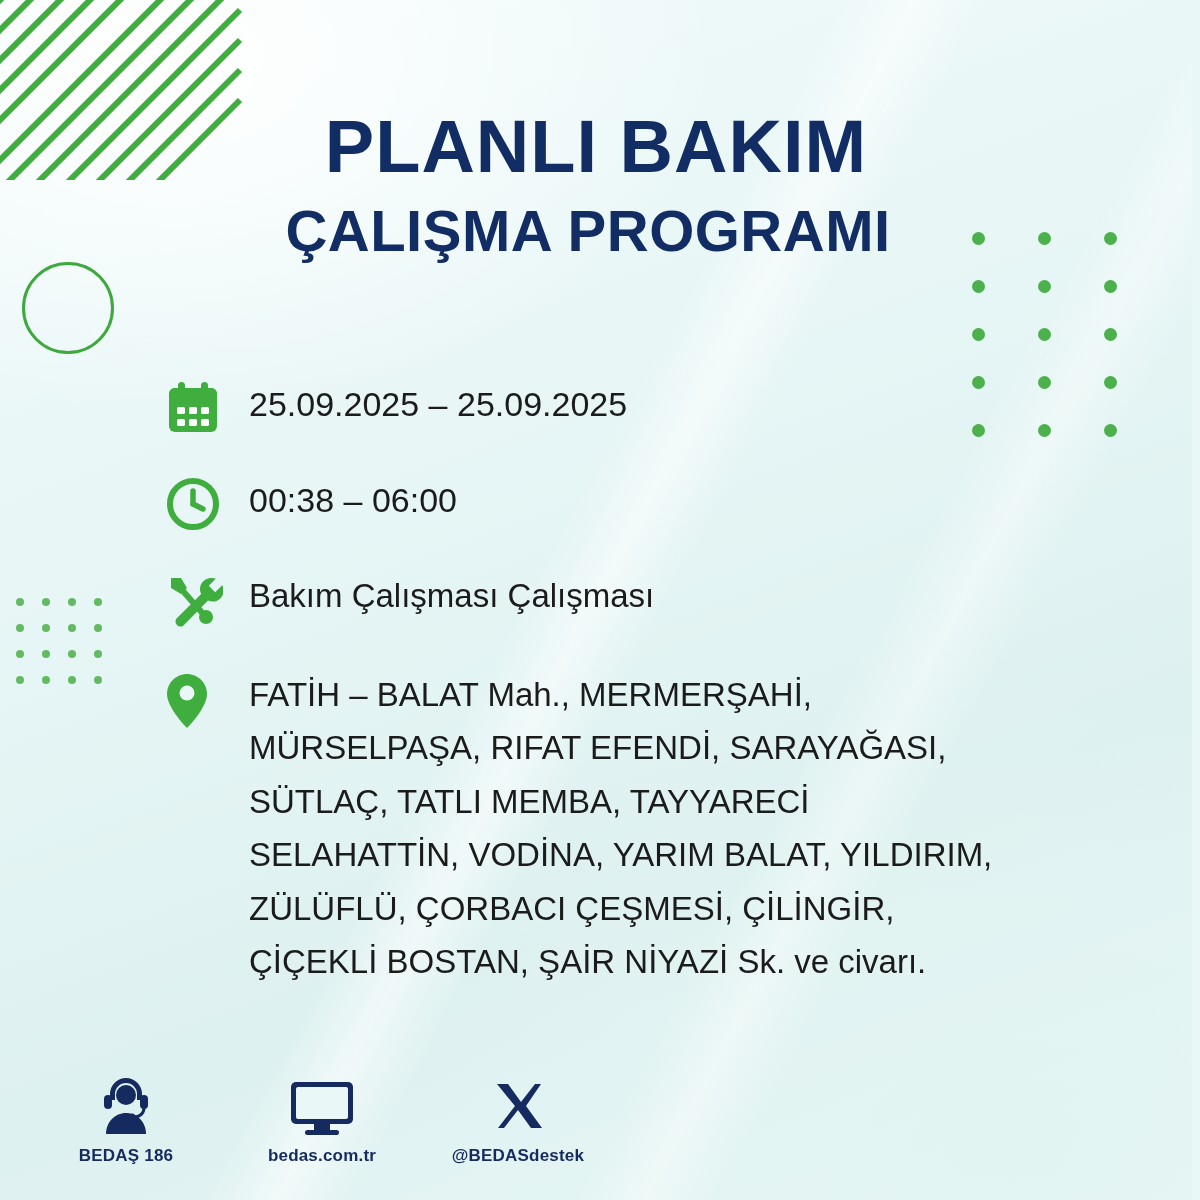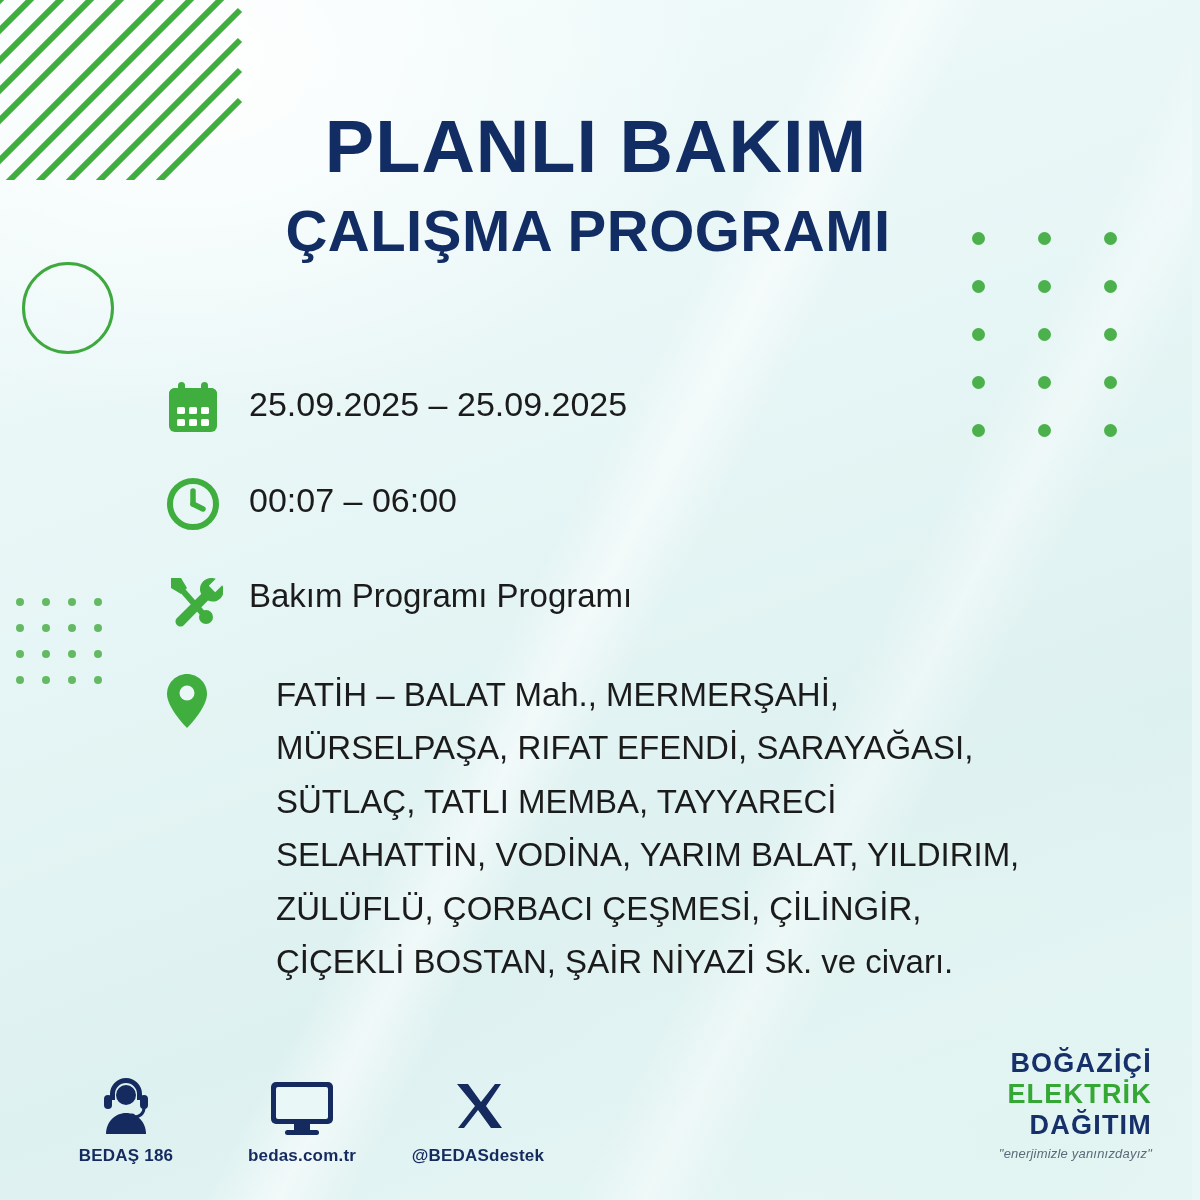--- a/index.html
+++ b/index.html
@@ -122,41 +122,41 @@
     align-items: flex-start;
     padding-top: 2px;
   }
   .row .txt {
     font-size: 33px;
     color: #1b1b1b;
     line-height: 1.45;
     padding-top: 2px;
   }
   .row.date .txt, .row.time .txt { font-size: 34px; }
-  .row.loc { margin-bottom: 0; gap: 27px; }
+  .row.loc { margin-bottom: 0; }
   .row.loc .txt {
     font-size: 33px;
     line-height: 1.62;
     max-width: 760px;
   }
   .row.loc .ico { padding-top: 6px; }
 
   
   .footer {
     position: absolute;
     bottom: 34px;
     left: 0; right: 0;
     height: 120px;
   }
   .contacts {
     position: absolute;
     left: 56px;
     bottom: 0;
     display: flex;
-    gap: 36px;
+    gap: 56px;
     align-items: flex-end;
   }
   .contact {
     width: 140px;
     text-align: center;
   }
   .contact .cico {
     height: 62px;
     display: flex;
     align-items: flex-end;
@@ -299,39 +299,39 @@
     </div>
 
     <div class="row time">
       <div class="ico">
         <svg width="56" height="56" viewBox="0 0 56 56">
           <circle cx="28" cy="28" r="23" fill="none" stroke="#3fae3f" stroke-width="6"></circle>
           <line x1="28" y1="28" x2="28" y2="15" stroke="#3fae3f" stroke-width="5.5" stroke-linecap="round"></line>
           <line x1="28" y1="28" x2="38" y2="33" stroke="#3fae3f" stroke-width="5.5" stroke-linecap="round"></line>
         </svg>
       </div>
-      <div class="txt">00:07 – 06:00</div>
+      <div class="txt">00:38 – 06:00</div>
     </div>
 
     <div class="row work">
       <div class="ico">
         <svg width="58" height="56" viewBox="0 0 58 56">
           <g stroke="#3fae3f" stroke-width="6" stroke-linecap="round" fill="none">
             <line x1="10" y1="10" x2="40" y2="44"></line>
           </g>
           <g fill="#3fae3f">
             <path d="M6 6 L16 6 L22 16 L16 22 L6 16 Z"></path>
             <circle cx="41" cy="45" r="7"></circle>
           </g>
           <g fill="#3fae3f">
             <path d="M46 6 c-6 0 -11 5 -11 11 c0 2 0.5 3.5 1.2 5 L12 46 l0 0 c-2 2 -2 5 0 7 c2 2 5 2 7 0 l24 -24.5 c1.4 0.7 3 1.1 4.6 1.1 c6 0 11 -5 11 -11 c0 -2 -0.5 -3.8 -1.4 -5.4 l-7 7 l-6.4 -6.4 l7 -7 C49.9 6.5 48 6 46 6 z"></path>
           </g>
         </svg>
       </div>
-      <div class="txt">Bakım Programı Programı</div>
+      <div class="txt">Bakım Çalışması Çalışması</div>
     </div>
 
     <div class="row loc">
       <div class="ico">
         <svg width="44" height="58" viewBox="0 0 44 58">
           <path d="M22 2 C11 2 2 11 2 22 c0 14 20 34 20 34 s20 -20 20 -34 C42 11 33 2 22 2 z" fill="#3fae3f"></path>
           <circle cx="22" cy="21" r="7.5" fill="#eaf7f7"></circle>
         </svg>
       </div>
       <div class="txt">FATİH – BALAT Mah., MERMERŞAHİ, MÜRSELPAŞA, RIFAT EFENDİ, SARAYAĞASI, SÜTLAÇ, TATLI MEMBA, TAYYARECİ SELAHATTİN, VODİNA, YARIM BALAT, YILDIRIM, ZÜLÜFLÜ, ÇORBACI ÇEŞMESİ, ÇİLİNGİR, ÇİÇEKLİ BOSTAN, ŞAİR NİYAZİ Sk. ve civarı.</div>
@@ -376,22 +376,16 @@
             <g fill="#152a5e">
               <path d="M7 6 h11 l13 18 l14 -18 h6 L36 28 l16 22 h-11 l-13 -18 l-14 18 h-6 l17 -22 z"></path>
             </g>
           </svg>
         </div>
         <div class="clabel">@BEDASdestek</div>
       </div>
 
     </div>
 
-    <div class="brand">
-      <div class="b1">BOĞAZİÇİ</div>
-      <div class="b2">ELEKTRİK</div>
-      <div class="b3">DAĞITIM</div>
-      <div class="b4">"enerjimizle yanınızdayız"</div>
-    </div>
 
   </div>
 
 </div>
 
 </body></html>

